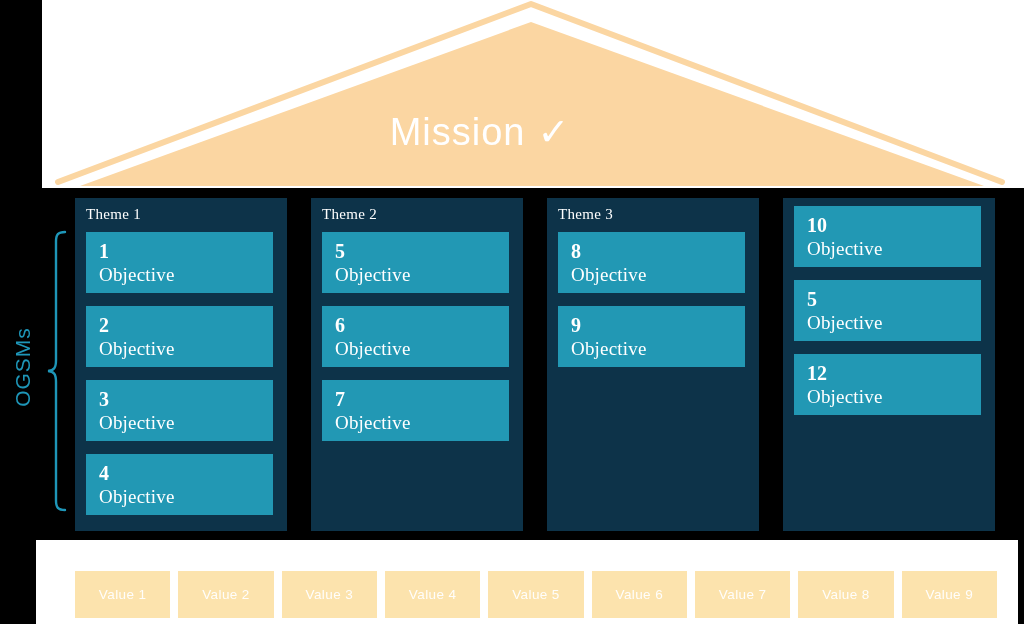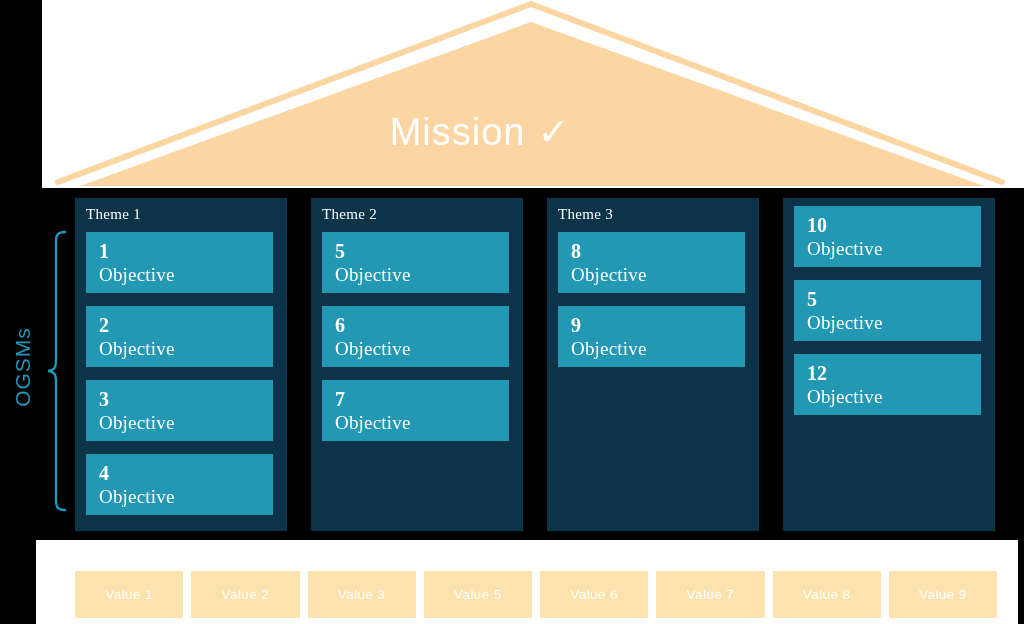--- a/index.html
+++ b/index.html
@@ -172,20 +172,23 @@
     <div class="value-card">
         <span>Value 1</span>
       </div>
     <div class="value-card">
         <span>Value 2</span>
       </div>
     <div class="value-card">
         <span>Value 3</span>
       </div>
     <div class="value-card">
+        <span>Value 4</span>
+      </div>
+    <div class="value-card">
         <span>Value 5</span>
       </div>
     <div class="value-card">
         <span>Value 6</span>
       </div>
     <div class="value-card">
         <span>Value 7</span>
       </div>
     <div class="value-card">
         <span>Value 8</span>

